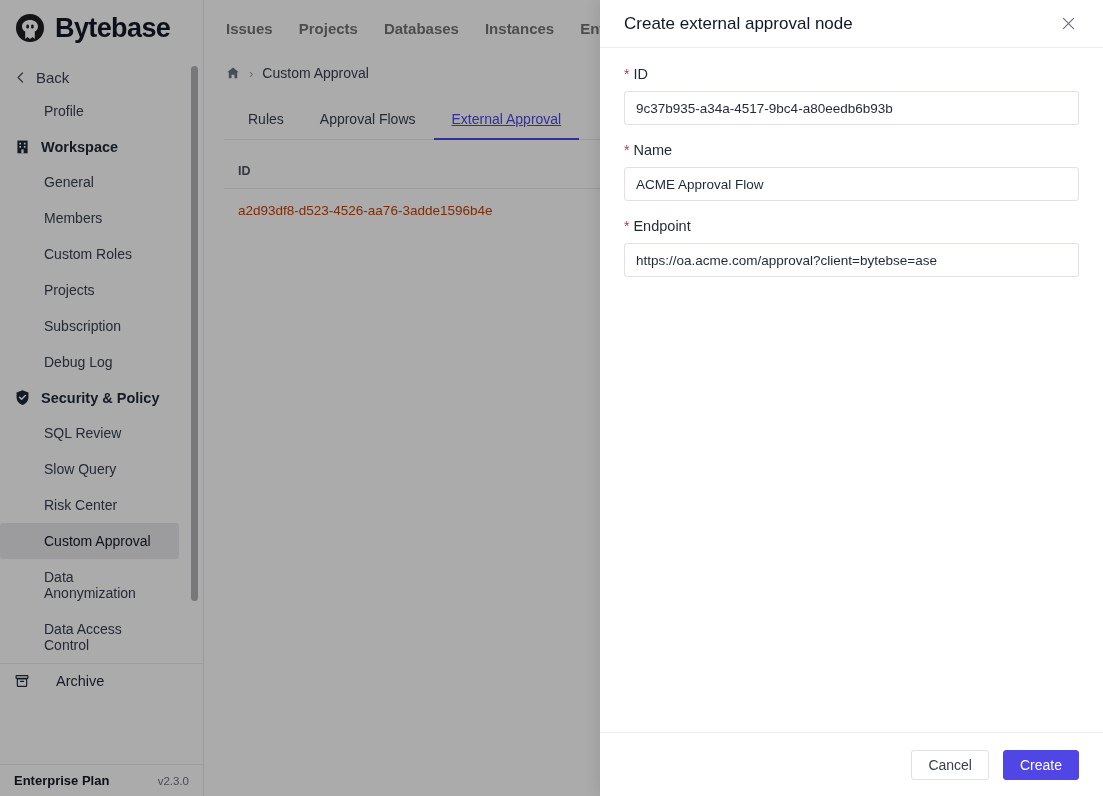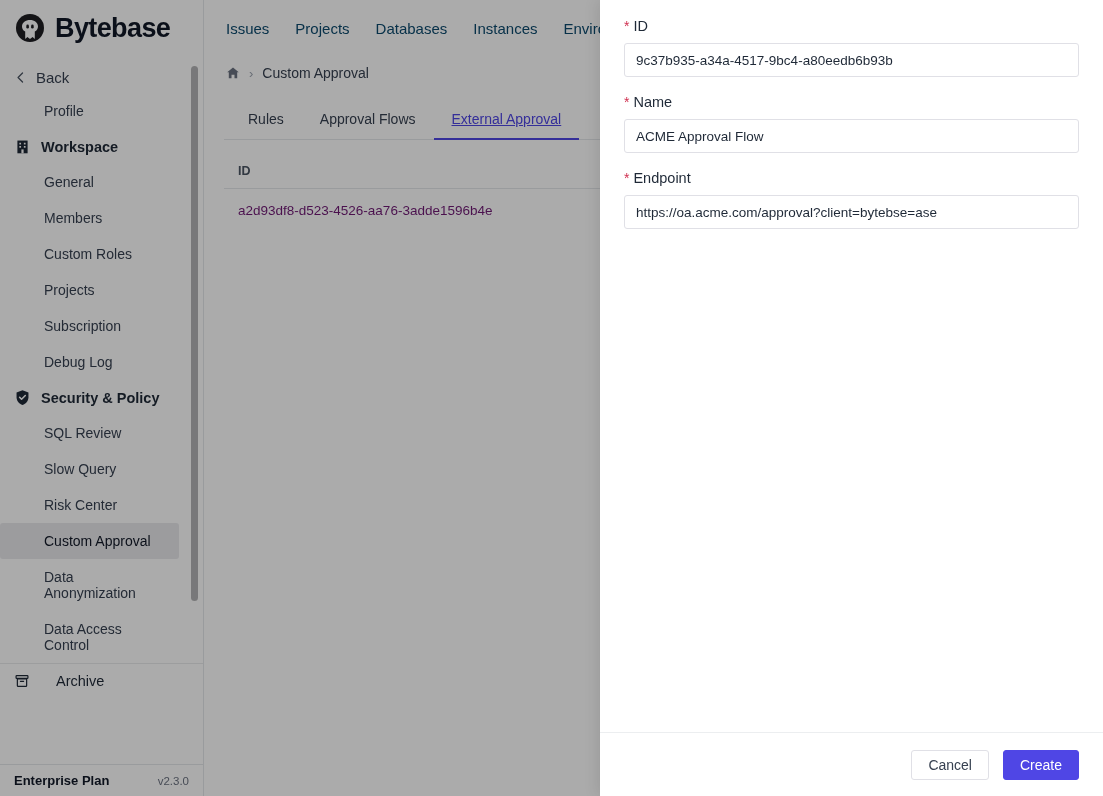--- a/index.html
+++ b/index.html
@@ -157,22 +157,23 @@
     flex: 0 0 56px;
     display: flex;
     align-items: center;
     gap: 26px;
     padding: 0 22px;
     white-space: nowrap;
     overflow: hidden;
   }
   .topnav-item {
     font-size: 15px;
-    color: #0c4a6e;
-    cursor: pointer;
+    color: #737373;
+    cursor: pointer;
+    font-weight: bold;
   }
 
   .content { flex: 1 1 auto; padding: 0 20px; min-width: 0; }
 
   .breadcrumb {
     display: flex;
     align-items: center;
     gap: 9px;
     height: 34px;
     padding-left: 2px;
@@ -210,21 +211,21 @@
   table.ext-table th {
     text-align: left;
     font-size: 12.5px;
     font-weight: bold;
     color: #4b5563;
     padding: 10px 14px;
     border-bottom: 1px solid #e5e7eb;
   }
   table.ext-table td {
     font-size: 13.5px;
-    color: #701a75;
+    color: #c2410c;
     padding: 14px;
   }
   .col-name { width: 120px; }
 
   
   .overlay {
     position: absolute;
     inset: 0;
     background: rgba(0,0,0,0.33);
   }
@@ -447,20 +448,28 @@
         </table>
 
       </div>
     </div>
   </div>
 
   <div class="overlay"></div>
 
   <div class="modal">
 
+    <div class="modal-header">
+      <span class="modal-title">Create external approval node</span>
+      <span class="modal-close">
+        <svg viewBox="0 0 16 16">
+          <path d="M2.6 2.6l10.8 10.8M13.4 2.6L2.6 13.4" fill="none" stroke="#6b7280" stroke-width="1.3" stroke-linecap="round"></path>
+        </svg>
+      </span>
+    </div>
 
     <div class="modal-body">
 
       <div class="field">
         <div class="field-label">
           <span class="req-star">*</span>
           <span>ID</span>
         </div>
         <input class="field-input" type="text" value="9c37b935-a34a-4517-9bc4-a80eedb6b93b" style="">
       </div>

